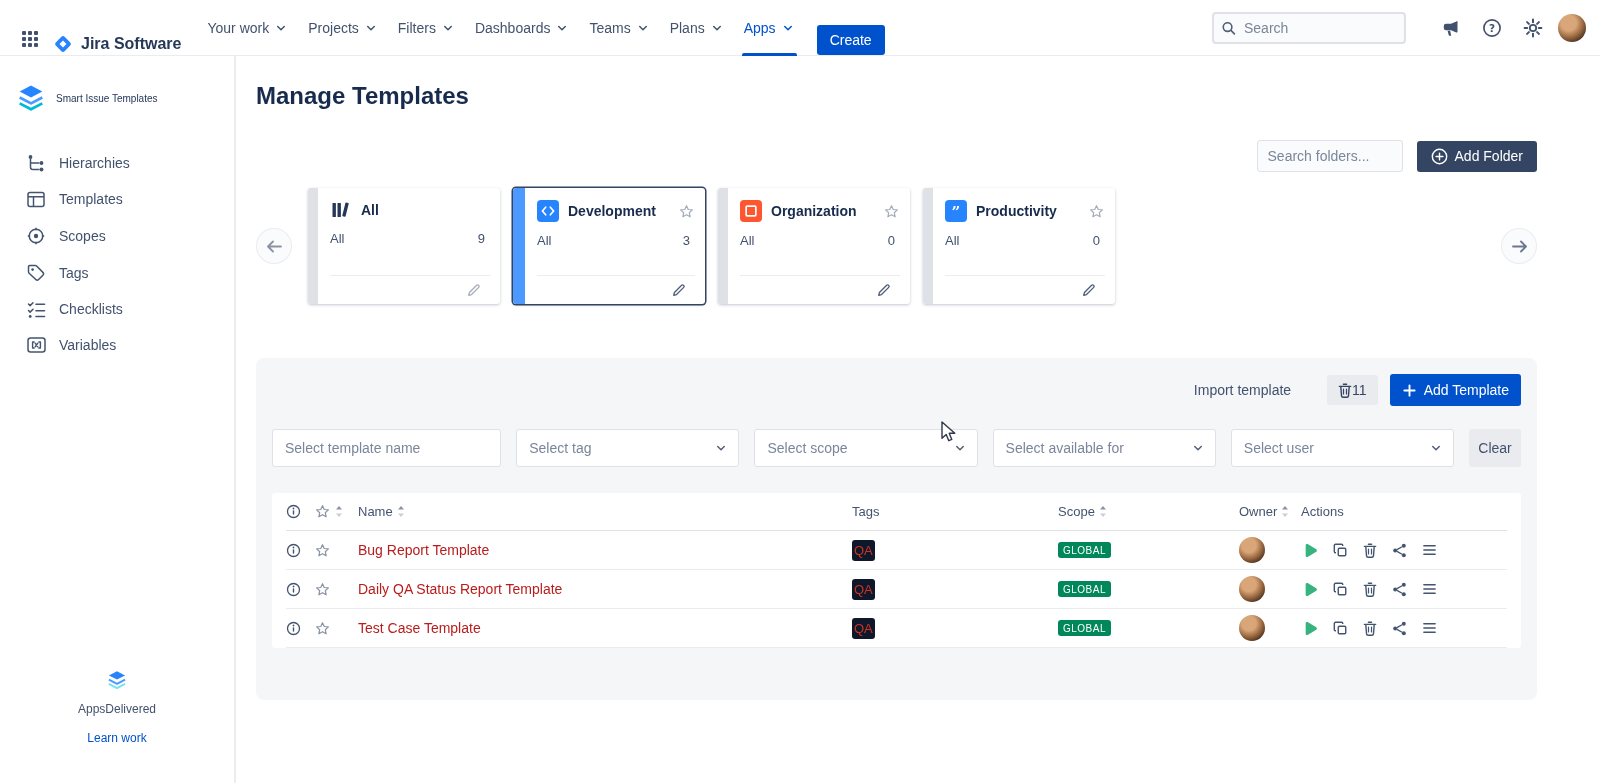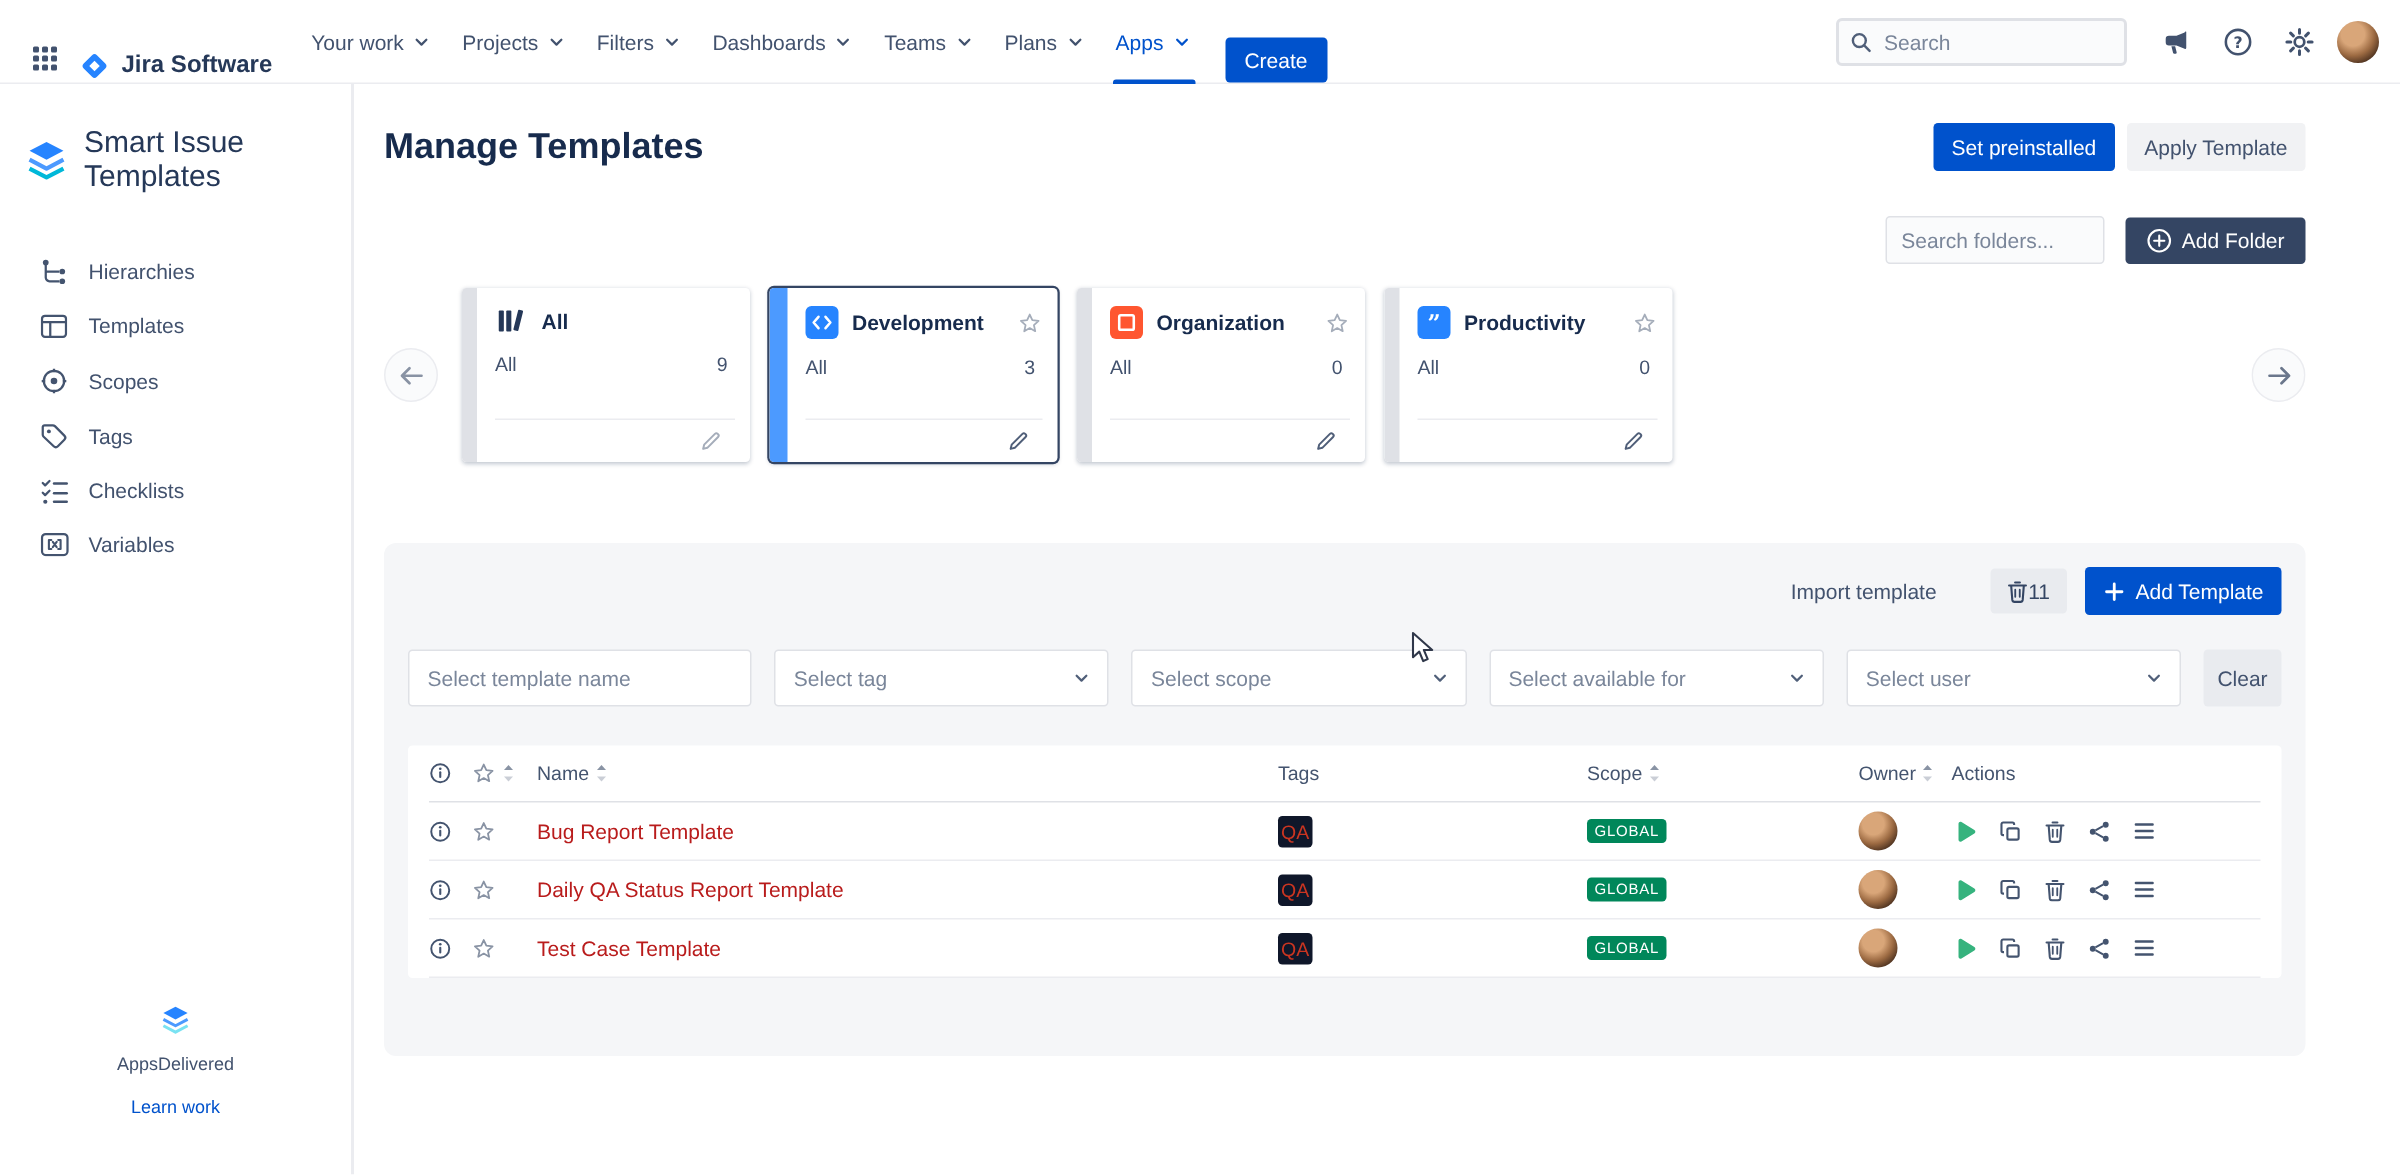--- a/index.html
+++ b/index.html
@@ -15,31 +15,31 @@
   .icon-btn{width:32px;height:32px;display:inline-flex;align-items:center;justify-content:center;color:#42526E;cursor:pointer;border-radius:3px}
   .logo{display:flex;align-items:center;gap:7px;margin:0 16px 0 6px;cursor:pointer}
   .logo-text{font-size:16px;font-weight:700;color:#253858;white-space:nowrap}
   nav#nav-items{display:flex;align-items:center;height:100%}
   .nav-item{display:flex;align-items:center;gap:5px;padding:0 10px;height:56px;font-size:14px;font-weight:500;color:#42526E;cursor:pointer;position:relative}
   .nav-item .icn{color:#42526E}
   .nav-item.active,.nav-item.active .icn{color:#0052CC}
   .nav-item.active::after{content:"";position:absolute;left:8px;right:8px;bottom:0;height:3px;background:#0052CC;border-radius:2px 2px 0 0}
   .create-btn{margin-left:12px;background:#0052CC;color:#fff;border:none;border-radius:3px;padding:7px 13px;font-size:14px;font-weight:500;cursor:pointer;font-family:inherit}
   .nav-right{display:flex;align-items:center;gap:9px}
-  .search-box{position:relative;margin-right:8px}
+  .search-box{position:relative;margin-right:20px}
   .search-box .icn{position:absolute;left:9px;top:50%;transform:translateY(-50%);color:#505F79}
   .search-box input{width:194px;height:32px;border:2px solid #DFE1E6;border-radius:4px;padding:0 8px 0 30px;font-size:14px;font-family:inherit;color:#172B4D;outline:none;background:#FAFBFC}
   .search-box input::placeholder{color:#7A869A}
   .avatar{width:28px;height:28px;border-radius:50%;background:radial-gradient(circle at 38% 32%,#d9a679 0 30%,#9c6a42 55%,#4f3320 78%,#2f1d10 100%);display:inline-block;cursor:pointer;flex-shrink:0}
   .avatar.sm{width:26px;height:26px}
 
   
   .layout{display:flex;height:727px}
   aside.sidebar{width:236px;border-right:2px solid #EBECF0;position:relative;flex-shrink:0;background:#fff}
-  .side-head{display:flex;align-items:center;gap:10px;padding:28px 14px 32px 16px;font-size:20px;color:#253858;cursor:pointer}
+  .side-head{display:flex;align-items:center;gap:10px;padding:28px 14px 32px 16px;font-size:10px;color:#253858;cursor:pointer}
   .side-item{display:flex;align-items:center;gap:13px;padding:9.5px 16px 9.5px 26px;font-size:14px;color:#42526E;cursor:pointer}
   .side-item .icn{color:#44546F;width:20px}
   .side-foot{position:absolute;bottom:38px;left:0;right:0;text-align:center;font-size:12px;color:#42526E}
   .side-foot .brand{margin-top:9px}
   .side-foot a{display:inline-block;margin-top:15px;color:#0052CC;cursor:pointer;font-size:12px}
 
   
   main{flex:1;position:relative;padding:26px 63px 0 20px;background:#fff;overflow:hidden}
   .page-head{display:flex;justify-content:space-between;align-items:center}
   h1{font-size:24px;font-weight:700;color:#172B4D}
@@ -308,24 +308,20 @@
           </svg>
         </span>
       <div class="brand">AppsDelivered</div>
       <a>Learn work</a>
     </div>
   </aside>
 
   <main>
     <div class="page-head">
       <h1>Manage Templates</h1>
-      <div class="head-actions">
-        <button class="btn primary">Set preinstalled</button>
-        <button class="btn">Apply Template</button>
-      </div>
     </div>
 
     <div class="folders-toolbar">
       <input class="folder-search" placeholder="Search folders..." style="">
       <button class="btn dark">
         <span class="icn">
             <svg width="17" height="17" viewBox="0 0 18 18">
               <circle cx="9" cy="9" r="7.6" fill="none" stroke="currentColor" stroke-width="1.5"></circle>
               <path d="M9 5.4v7.2M5.4 9h7.2" stroke="currentColor" stroke-width="1.5" stroke-linecap="round"></path>
             </svg>

